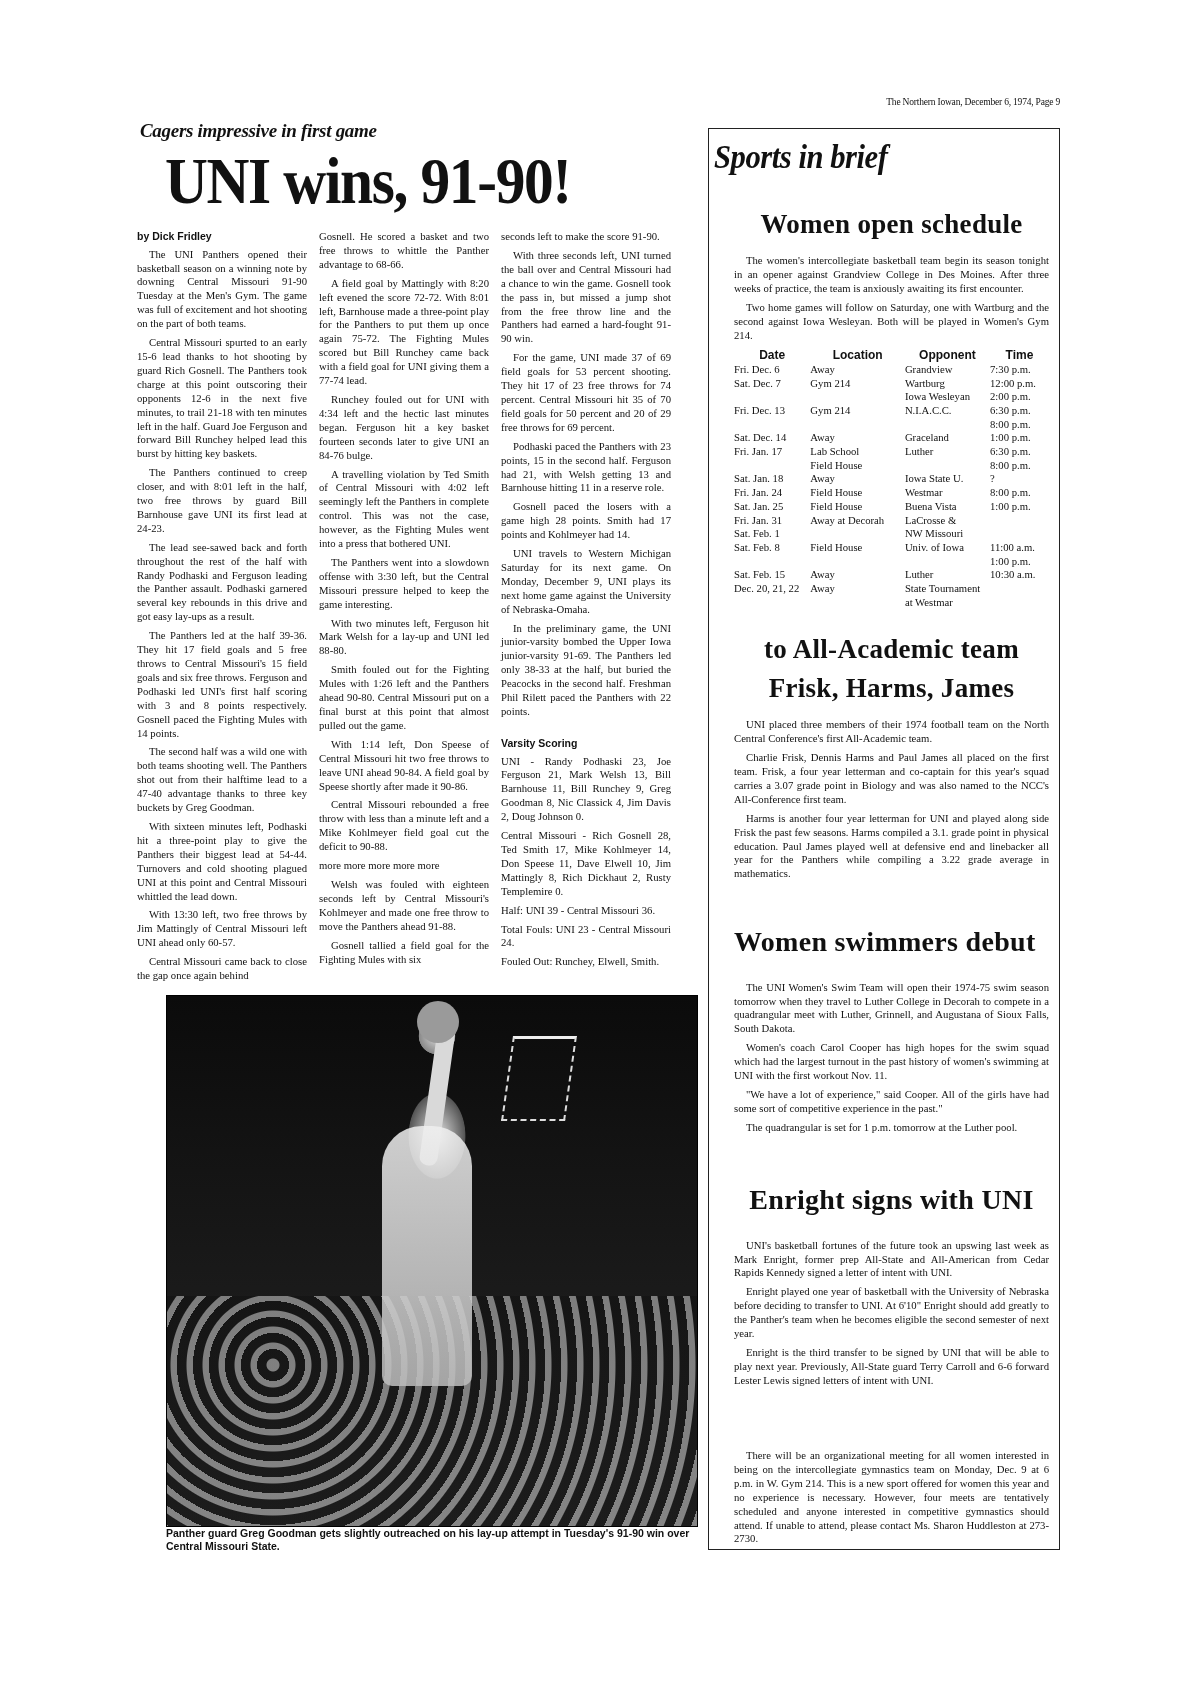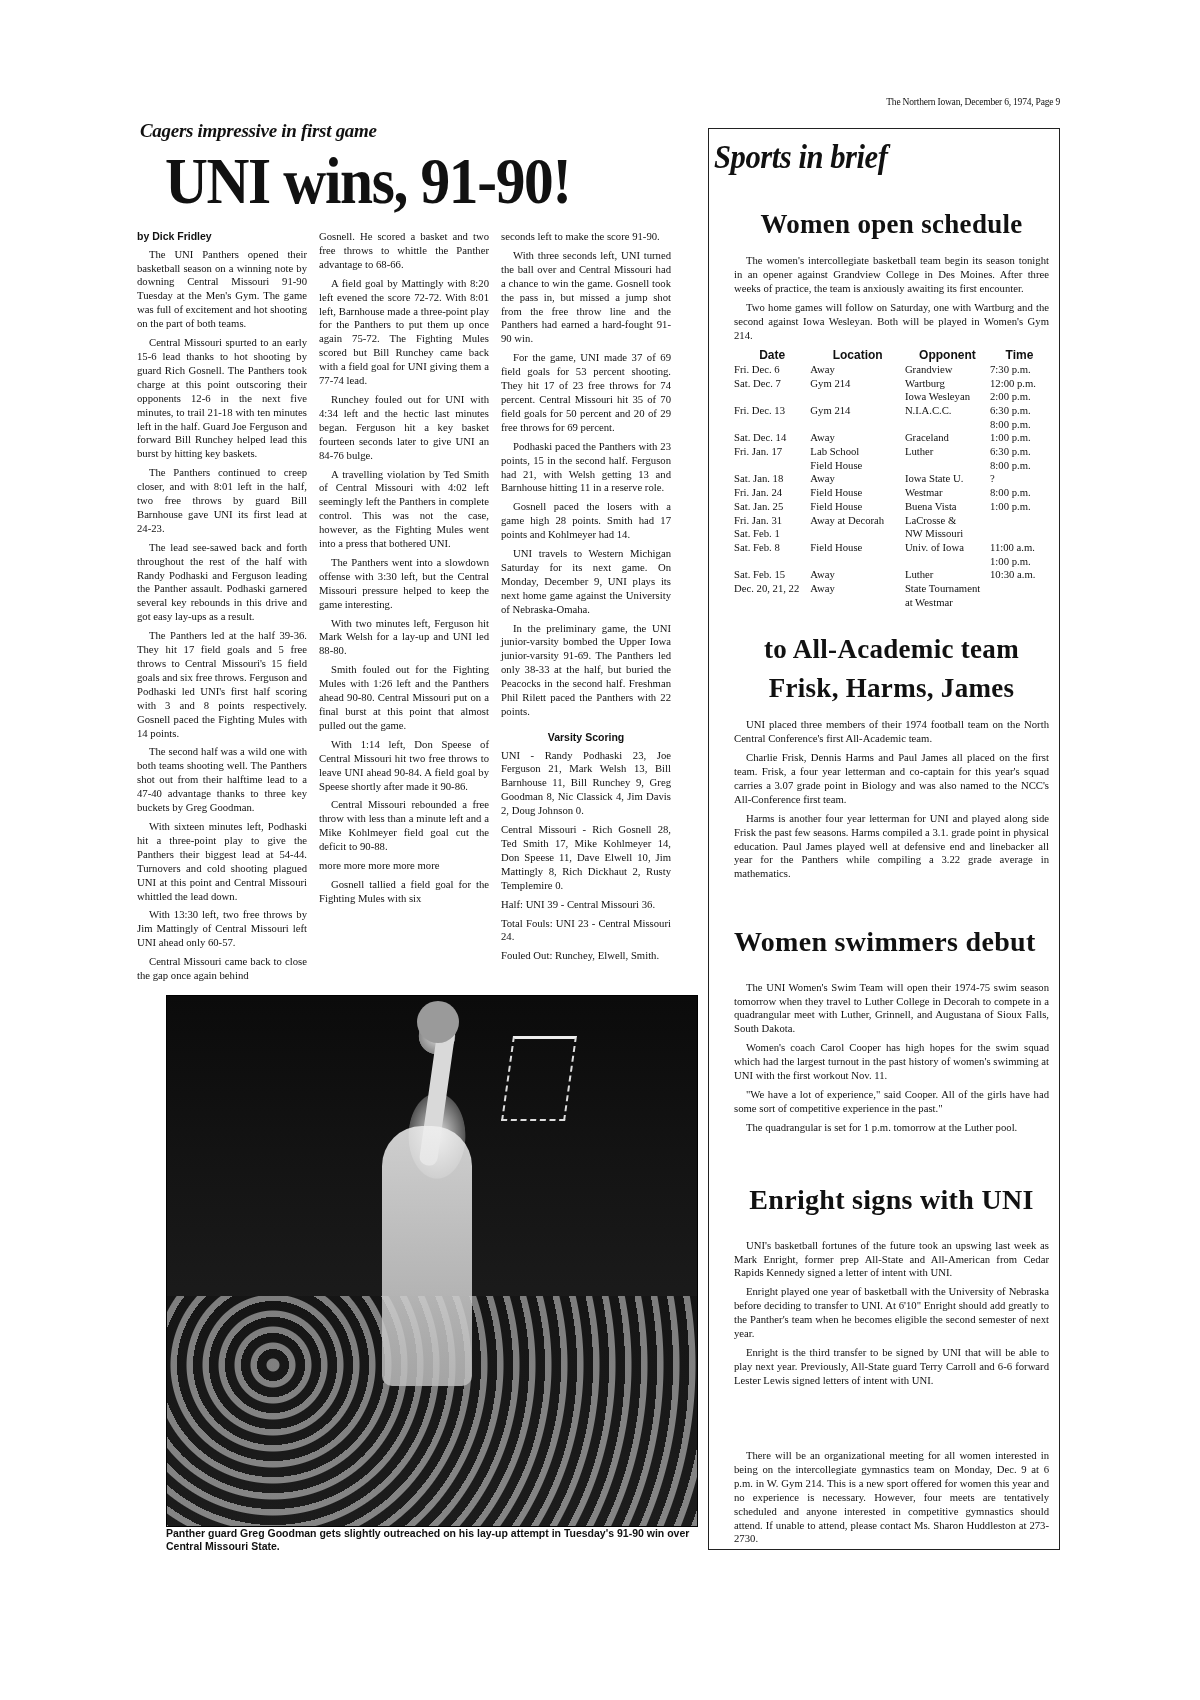--- a/index.html
+++ b/index.html
@@ -4,21 +4,21 @@
 <style>
   html, body { margin: 0; padding: 0; background: #ffffff; }
   body { width: 1200px; height: 1700px; position: relative; overflow: hidden; color: #111; font-family: "Liberation Serif", serif; }
   .folio { position: absolute; right: 140px; top: 97px; font-size: 9.5px; letter-spacing: -0.2px; }
   .kicker { position: absolute; left: 140px; top: 120px; font-style: italic; font-weight: bold; font-size: 19px; letter-spacing: -0.3px; }
   .headline { position: absolute; left: 165px; top: 148px; font-weight: bold; font-size: 66px; letter-spacing: -1.5px; line-height: 1; transform: scaleX(0.9); transform-origin: left top; }
   .main-cols { position: absolute; left: 137px; top: 230px; width: 570px; display: flex; gap: 12px; }
   .col { width: 170px; font-size: 10.7px; line-height: 1.3; text-align: justify; hyphens: auto; }
   .col p { margin: 0 0 5px 0; text-indent: 12px; }
   .byline { font-family: "Liberation Sans", sans-serif; font-weight: bold; font-size: 10.5px; margin-bottom: 4px; }
-  .subhead { font-family: "Liberation Sans", sans-serif; font-weight: bold; font-size: 10.5px; text-align: center; margin: 12px 0 4px; }
+  .subhead { font-family: "Liberation Sans", sans-serif; font-weight: bold; font-size: 10.5px; margin: 18px 0 4px; }
   .flush p, p.flush { text-indent: 0; }
   .photo { position: absolute; left: 166px; top: 995px; width: 530px; height: 530px; background:
       radial-gradient(ellipse 40px 60px at 270px 140px, #e8e8e8 0%, #555 70%, transparent 72%),
       radial-gradient(ellipse 30px 30px at 270px 40px, #ddd 0%, #888 60%, transparent 62%),
       linear-gradient(180deg, #0b0b0b 0%, #1a1a1a 55%, #2a2a2a 100%);
     border: 1px solid #000; overflow: hidden; }
   .photo .player { position: absolute; left: 215px; top: 130px; width: 90px; height: 260px; background: linear-gradient(180deg,#f0f0f0,#bdbdbd); border-radius: 40px 40px 10px 10px; opacity: .85; }
   .photo .arm { position: absolute; left: 262px; top: 20px; width: 18px; height: 150px; background: #d9d9d9; transform: rotate(8deg); border-radius: 8px; }
   .photo .ball { position: absolute; left: 250px; top: 5px; width: 42px; height: 42px; border-radius: 50%; background: #9a9a9a; }
   .photo .net { position: absolute; left: 340px; top: 40px; width: 60px; height: 80px; border: 2px dashed #ddd; border-top: 3px solid #eee; transform: skewX(-8deg); }
@@ -60,20 +60,21 @@
     <p class="flush">Gosnell. He scored a basket and two free throws to whittle the Panther advantage to 68-66.</p>
     <p>A field goal by Mattingly with 8:20 left evened the score 72-72. With 8:01 left, Barnhouse made a three-point play for the Panthers to put them up once again 75-72. The Fighting Mules scored but Bill Runchey came back with a field goal for UNI giving them a 77-74 lead.</p>
     <p>Runchey fouled out for UNI with 4:34 left and the hectic last minutes began. Ferguson hit a key basket fourteen seconds later to give UNI an 84-76 bulge.</p>
     <p>A travelling violation by Ted Smith of Central Missouri with 4:02 left seemingly left the Panthers in complete control. This was not the case, however, as the Fighting Mules went into a press that bothered UNI.</p>
     <p>The Panthers went into a slowdown offense with 3:30 left, but the Central Missouri pressure helped to keep the game interesting.</p>
     <p>With two minutes left, Ferguson hit Mark Welsh for a lay-up and UNI led 88-80.</p>
     <p>Smith fouled out for the Fighting Mules with 1:26 left and the Panthers ahead 90-80. Central Missouri put on a final burst at this point that almost pulled out the game.</p>
     <p>With 1:14 left, Don Speese of Central Missouri hit two free throws to leave UNI ahead 90-84. A field goal by Speese shortly after made it 90-86.</p>
     <p>Central Missouri rebounded a free throw with less than a minute left and a Mike Kohlmeyer field goal cut the deficit to 90-88.</p>
     <p class="flush">more more more more more</p>
+    <p>Welsh was fouled with eighteen seconds left by Central Missouri's Kohlmeyer and made one free throw to move the Panthers ahead 91-88.</p>
     <p>Gosnell tallied a field goal for the Fighting Mules with six</p>
   </div>
   <div class="col">
     <p class="flush">seconds left to make the score 91-90.</p>
     <p>With three seconds left, UNI turned the ball over and Central Missouri had a chance to win the game. Gosnell took the pass in, but missed a jump shot from the free throw line and the Panthers had earned a hard-fought 91-90 win.</p>
     <p>For the game, UNI made 37 of 69 field goals for 53 percent shooting. They hit 17 of 23 free throws for 74 percent. Central Missouri hit 35 of 70 field goals for 50 percent and 20 of 29 free throws for 69 percent.</p>
     <p>Podhaski paced the Panthers with 23 points, 15 in the second half. Ferguson had 21, with Welsh getting 13 and Barnhouse hitting 11 in a reserve role.</p>
     <p>Gosnell paced the losers with a game high 28 points. Smith had 17 points and Kohlmeyer had 14.</p>
     <p>UNI travels to Western Michigan Saturday for its next game. On Monday, December 9, UNI plays its next home game against the University of Nebraska-Omaha.</p>
     <p>In the preliminary game, the UNI junior-varsity bombed the Upper Iowa junior-varsity 91-69. The Panthers led only 38-33 at the half, but buried the Peacocks in the second half. Freshman Phil Rilett paced the Panthers with 22 points.</p>

